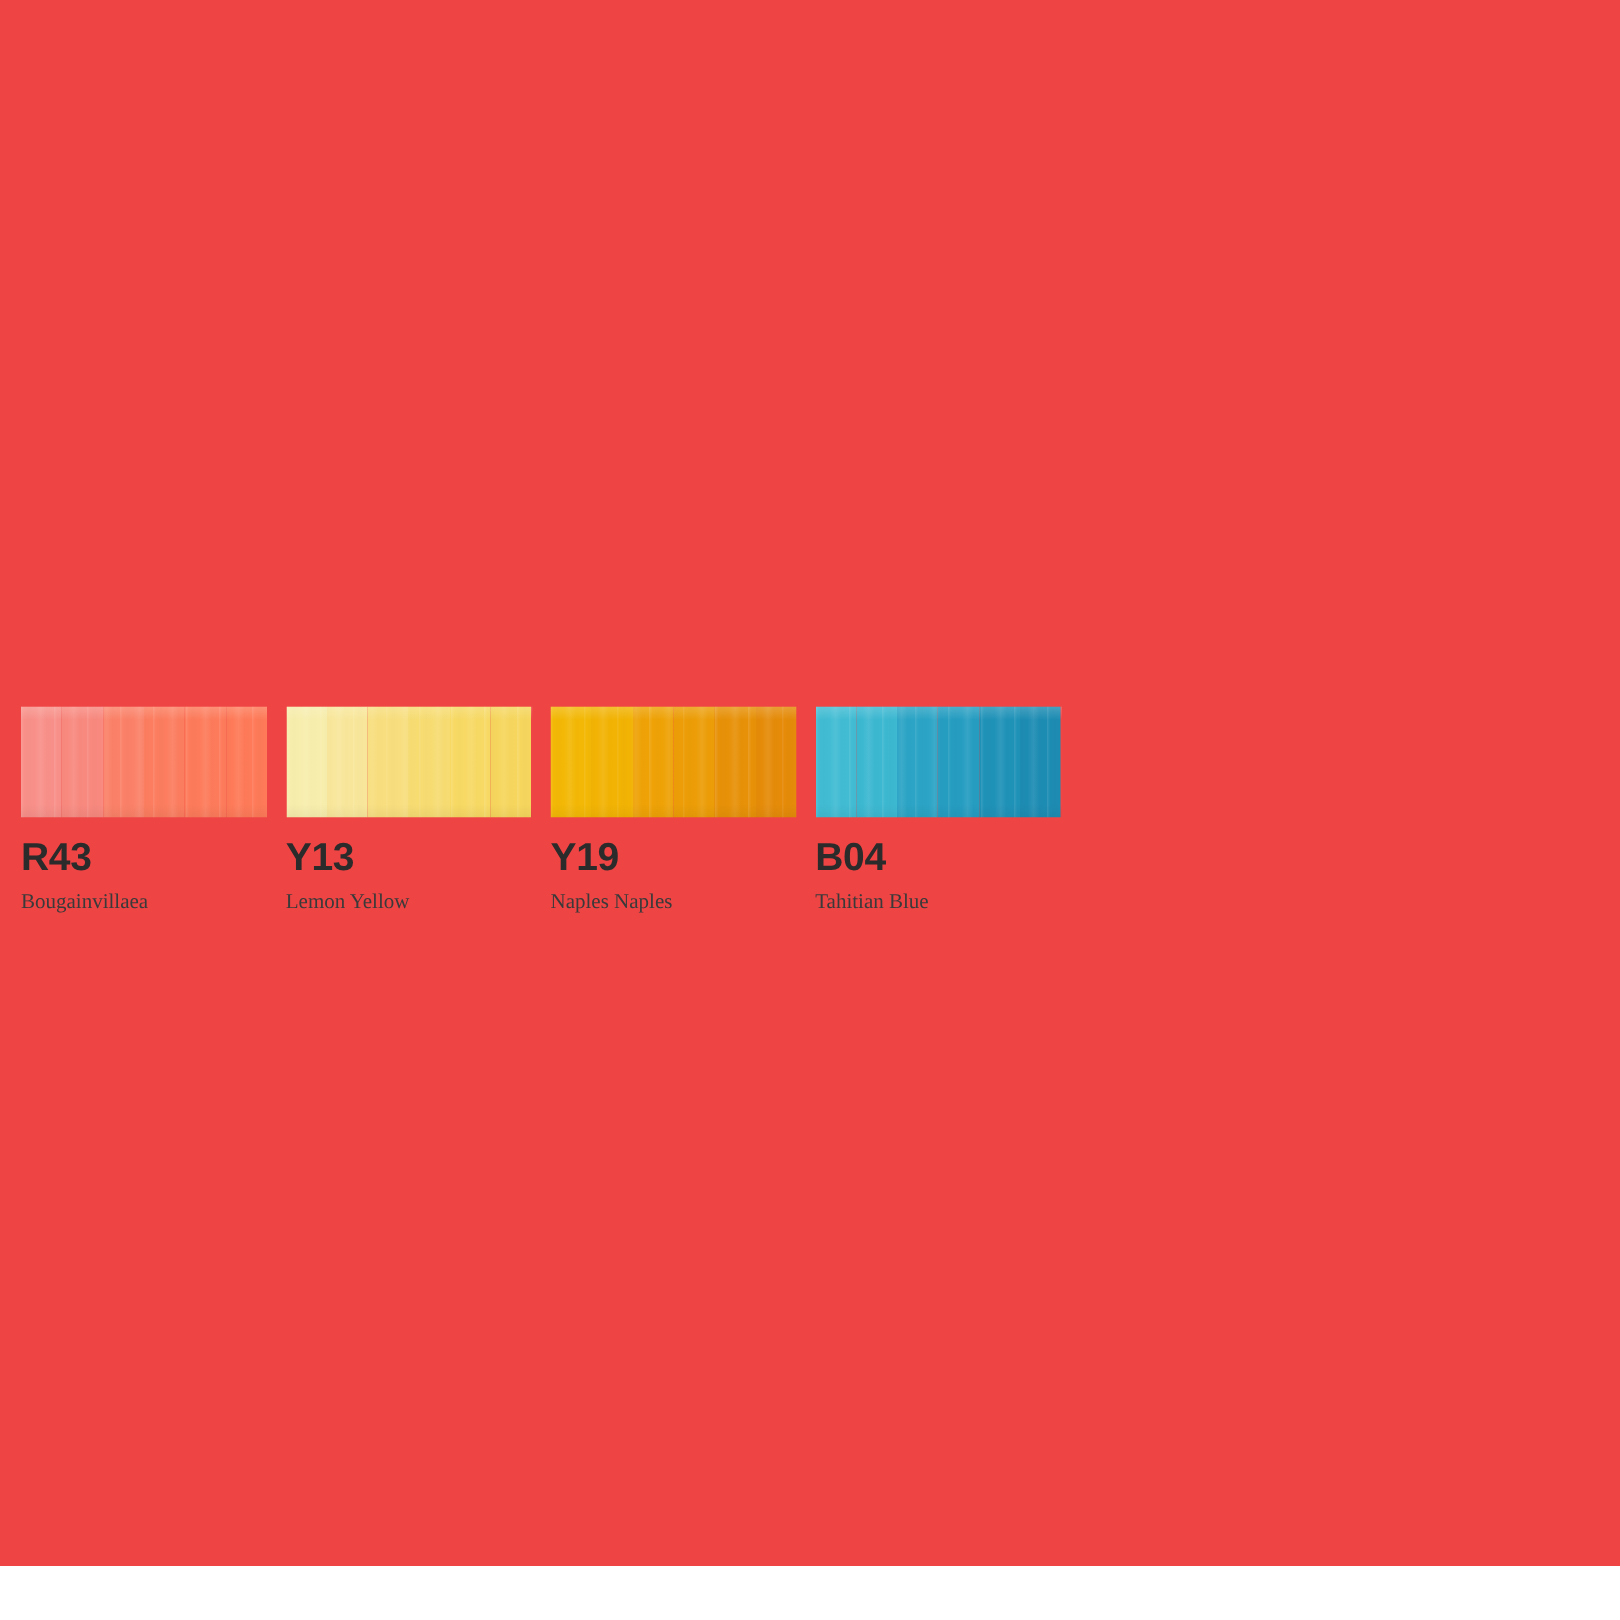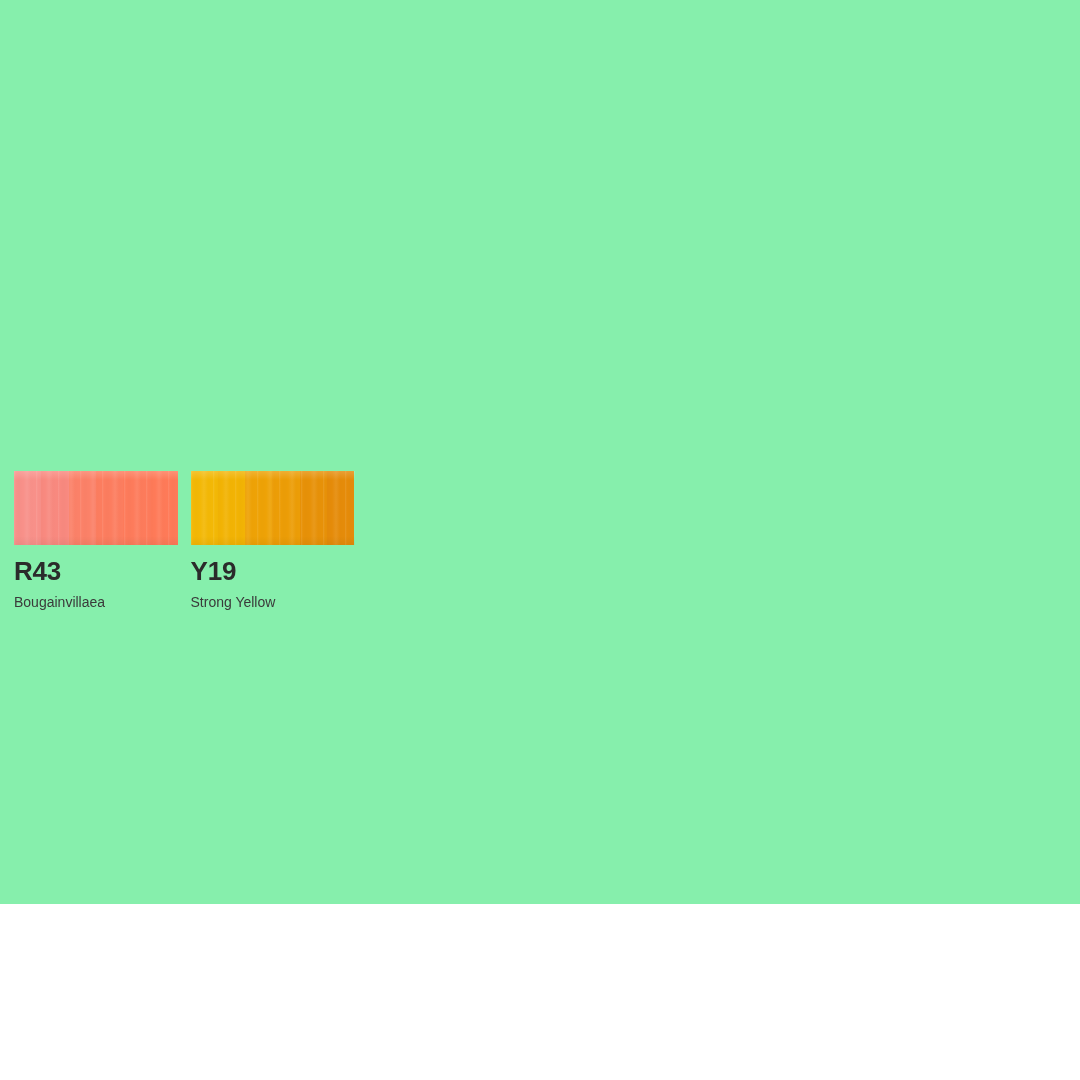--- a/index.html
+++ b/index.html
@@ -14,22 +14,22 @@
     font-family: "Liberation Sans", sans-serif;
     -webkit-font-smoothing: antialiased;
     overflow: hidden;
   }
 
   #swatch-sheet {
     position: absolute;
     left: 0;
     top: 0;
     width: 1080px;
-    height: 904px;
-    background: #86efac;
+    height: 1044px;
+    background: #ef4444;
   }
 
   #swatch-row {
     position: absolute;
     left: 14px;
     top: 471px;
     width: 1052px;
     display: flex;
     flex-direction: row;
     align-items: flex-start;
@@ -96,21 +96,21 @@
     line-height: 1;
     font-family: "Liberation Sans", sans-serif;
   }
 
   .swatch-name {
     margin-top: 10px;
     font-size: 14px;
     font-weight: normal;
     color: #3a3a3a;
     line-height: 1.15;
-    font-family: Liberation Sans, sans-serif;
+    font-family: Liberation Serif, serif;
   }
 </style>
 </head>
 <body>
 
 <div id="swatch-sheet">
   <div id="swatch-row">
       <div class="swatch-cell">
         <div class="swatch-chip">
           <div class="band" style="background: rgb(248, 144, 137);"></div>
@@ -120,26 +120,54 @@
           <div class="band" style="background: rgb(253, 123, 91);"></div>
           <div class="band" style="background: rgb(254, 122, 88);"></div>
           <div class="chip-grain"></div>
           <div class="chip-vignette"></div>
         </div>
         <div class="swatch-code">R43</div>
         <div class="swatch-name">Bougainvillaea</div>
       </div>
       <div class="swatch-cell">
         <div class="swatch-chip">
+          <div class="band" style="background: rgb(247, 237, 172);"></div>
+          <div class="band" style="background: rgb(248, 231, 155);"></div>
+          <div class="band" style="background: rgb(248, 222, 126);"></div>
+          <div class="band" style="background: rgb(247, 220, 114);"></div>
+          <div class="band" style="background: rgb(247, 217, 100);"></div>
+          <div class="band" style="background: rgb(246, 214, 93);"></div>
+          <div class="chip-grain"></div>
+          <div class="chip-vignette"></div>
+        </div>
+        <div class="swatch-code">Y13</div>
+        <div class="swatch-name">Lemon Yellow</div>
+      </div>
+      <div class="swatch-cell">
+        <div class="swatch-chip">
           <div class="band" style="background: rgb(243, 184, 6);"></div>
           <div class="band" style="background: rgb(242, 179, 4);"></div>
           <div class="band" style="background: rgb(238, 162, 6);"></div>
           <div class="band" style="background: rgb(236, 157, 7);"></div>
           <div class="band" style="background: rgb(231, 145, 8);"></div>
           <div class="band" style="background: rgb(229, 139, 9);"></div>
           <div class="chip-grain"></div>
           <div class="chip-vignette"></div>
         </div>
         <div class="swatch-code">Y19</div>
-        <div class="swatch-name">Strong Yellow</div>
+        <div class="swatch-name">Naples Naples</div>
+      </div>
+      <div class="swatch-cell">
+        <div class="swatch-chip">
+          <div class="band" style="background: rgb(65, 188, 211);"></div>
+          <div class="band" style="background: rgb(60, 184, 209);"></div>
+          <div class="band" style="background: rgb(43, 164, 197);"></div>
+          <div class="band" style="background: rgb(37, 157, 193);"></div>
+          <div class="band" style="background: rgb(31, 146, 184);"></div>
+          <div class="band" style="background: rgb(29, 140, 179);"></div>
+          <div class="chip-grain"></div>
+          <div class="chip-vignette"></div>
+        </div>
+        <div class="swatch-code">B04</div>
+        <div class="swatch-name">Tahitian Blue</div>
       </div>
     </div>
 </div>
 
 </body></html>

